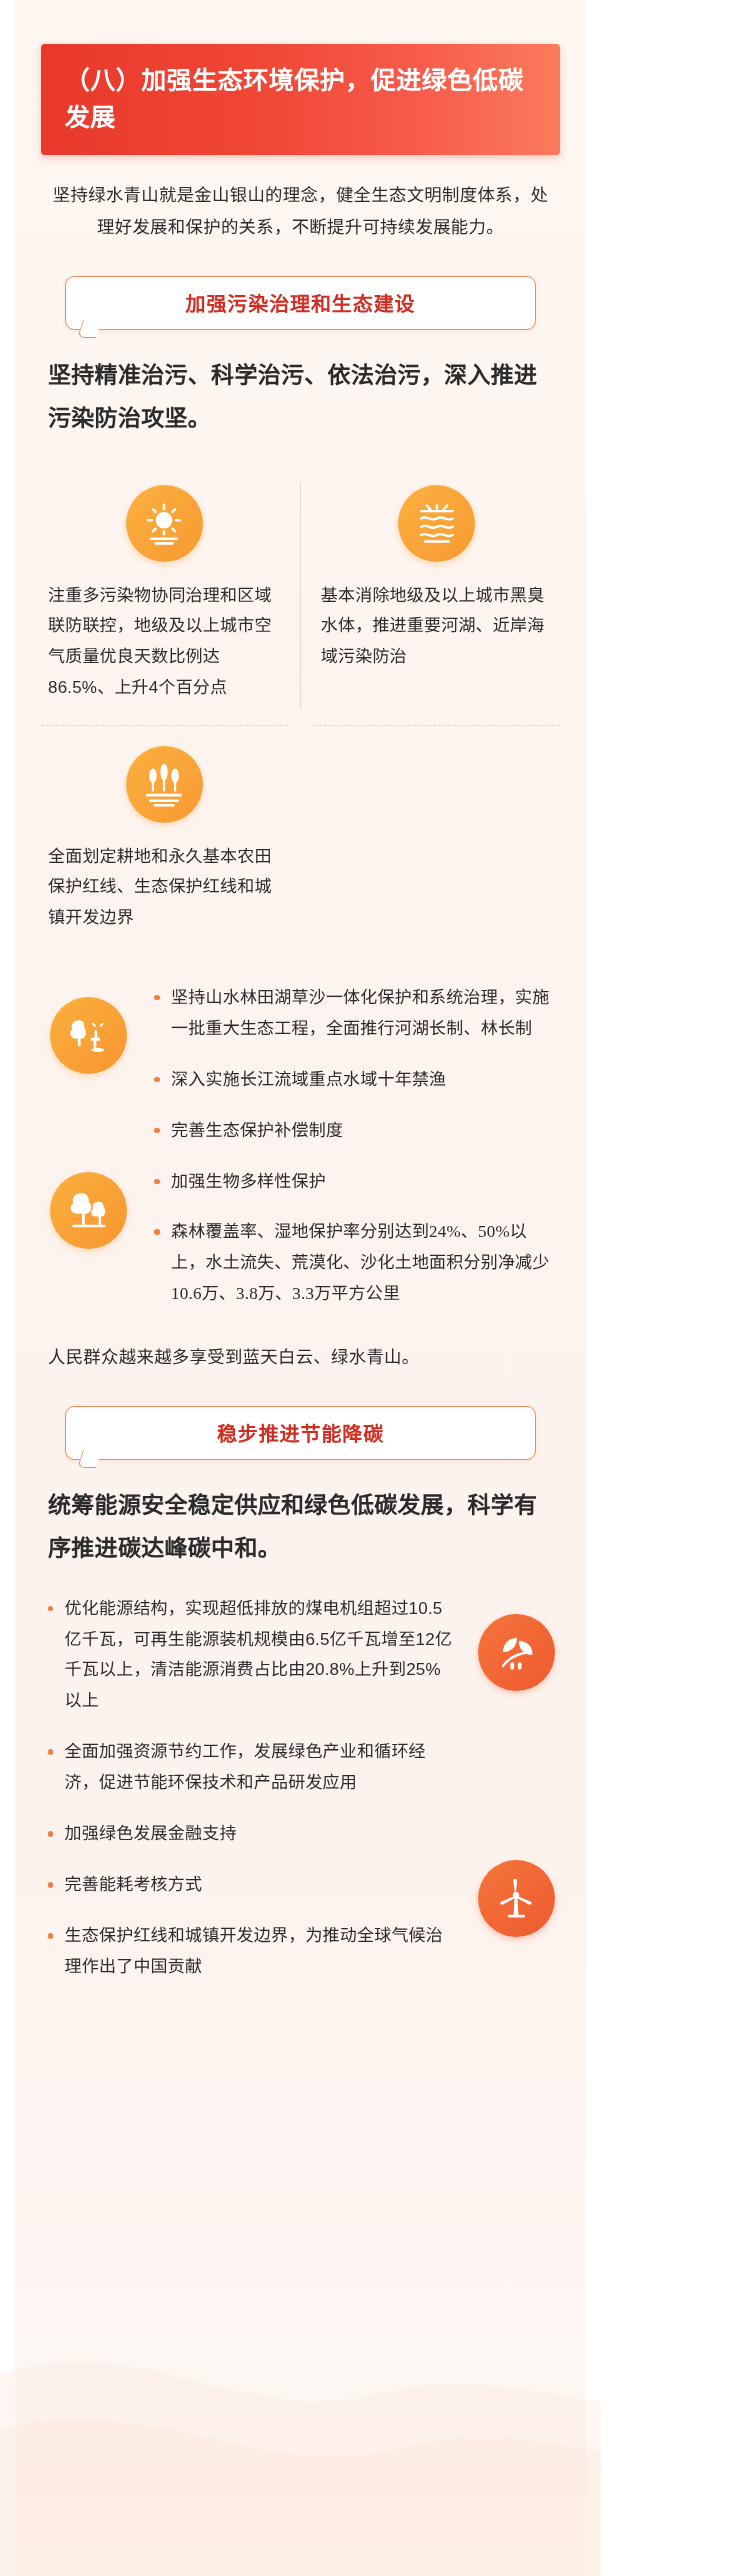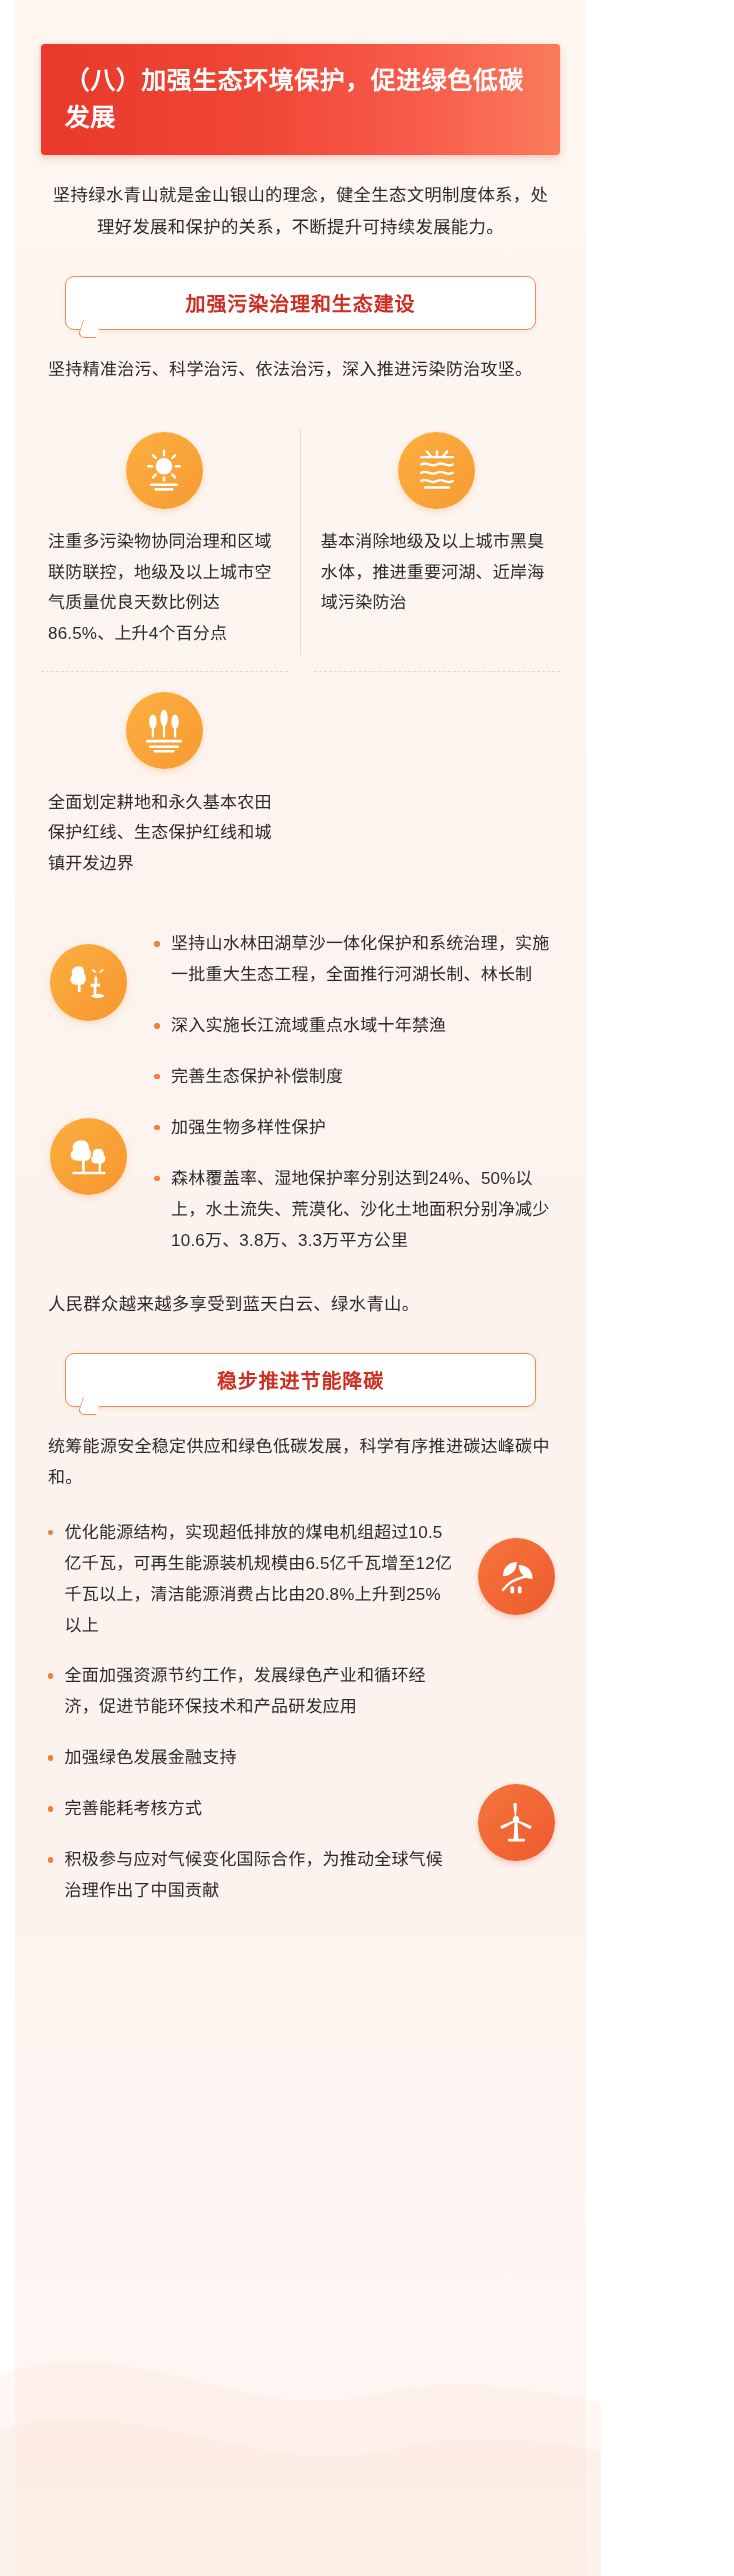--- a/index.html
+++ b/index.html
@@ -96,24 +96,25 @@
     background: #ffffff;
     border-left: 1.5px solid #f08a5a;
     border-bottom: 1.5px solid #f08a5a;
     border-bottom-left-radius: 7.3px;
     transform: skewX(-18deg);
   }
 
   
   .body-para {
     margin: 24px 7.3px 0 7.3px;
-    font-size: 17px;
+    font-size: 23px;
     line-height: 1.85;
     color: #2b2b2b;
     letter-spacing: 0.3px;
+    font-weight: bold;
   }
   .closing-para {
     margin: 31px 7.3px 0 7.3px;
     font-size: 17.4px;
     line-height: 1.85;
     color: #2b2b2b;
     letter-spacing: 0.3px;
   }
 
   
@@ -157,20 +158,21 @@
     line-height: 1.8;
     color: #2b2b2b;
     letter-spacing: 0.2px;
   }
 
   
   .bullet-block {
     position: relative;
     margin: 27.5px 0 0 0;
     min-height: 275px;
+    font-family: Liberation Serif, serif;
   }
   .bullet-side {
     position: absolute;
     left: 0;
     top: 0;
     width: 103px;
     height: 100%;
   }
   .side-icon {
     position: absolute;
@@ -404,19 +406,19 @@
             <path d="M25.4,27 L24.4,46 L29.6,46 L28.6,27 Z"></path>
             <rect x="18" y="45" width="19" height="3" rx="1.5"></rect>
           </g>
         </svg>
       </div>
       <ul class="bullets">
         <li>优化能源结构，实现超低排放的煤电机组超过10.5亿千瓦，可再生能源装机规模由6.5亿千瓦增至12亿千瓦以上，清洁能源消费占比由20.8%上升到25%以上</li>
         <li>全面加强资源节约工作，发展绿色产业和循环经济，促进节能环保技术和产品研发应用</li>
         <li>加强绿色发展金融支持</li>
         <li>完善能耗考核方式</li>
-        <li>积极参与应对气候变化国际合作，为推动全球气候治理作出了中国贡献</li>
+        <li>生态保护红线和城镇开发边界，为推动全球气候治理作出了中国贡献</li>
       </ul>
     </div>
 
   </div>
 </div>
 
 
 </body></html>

